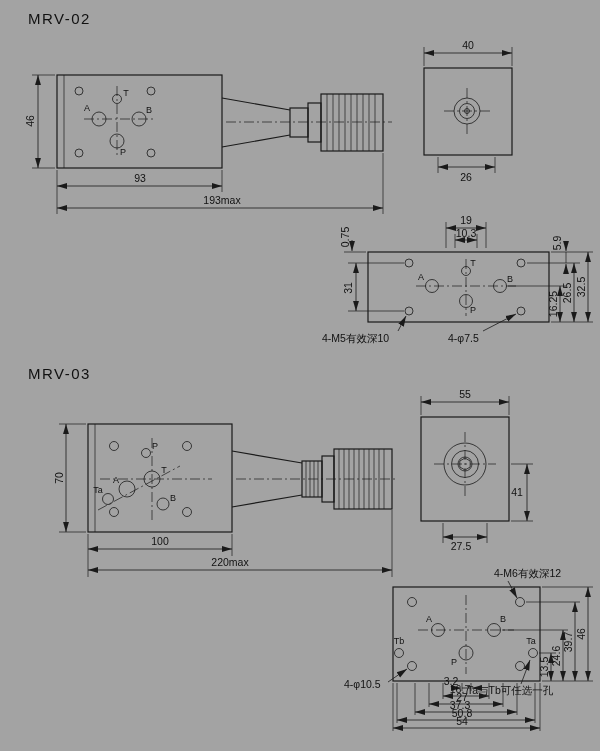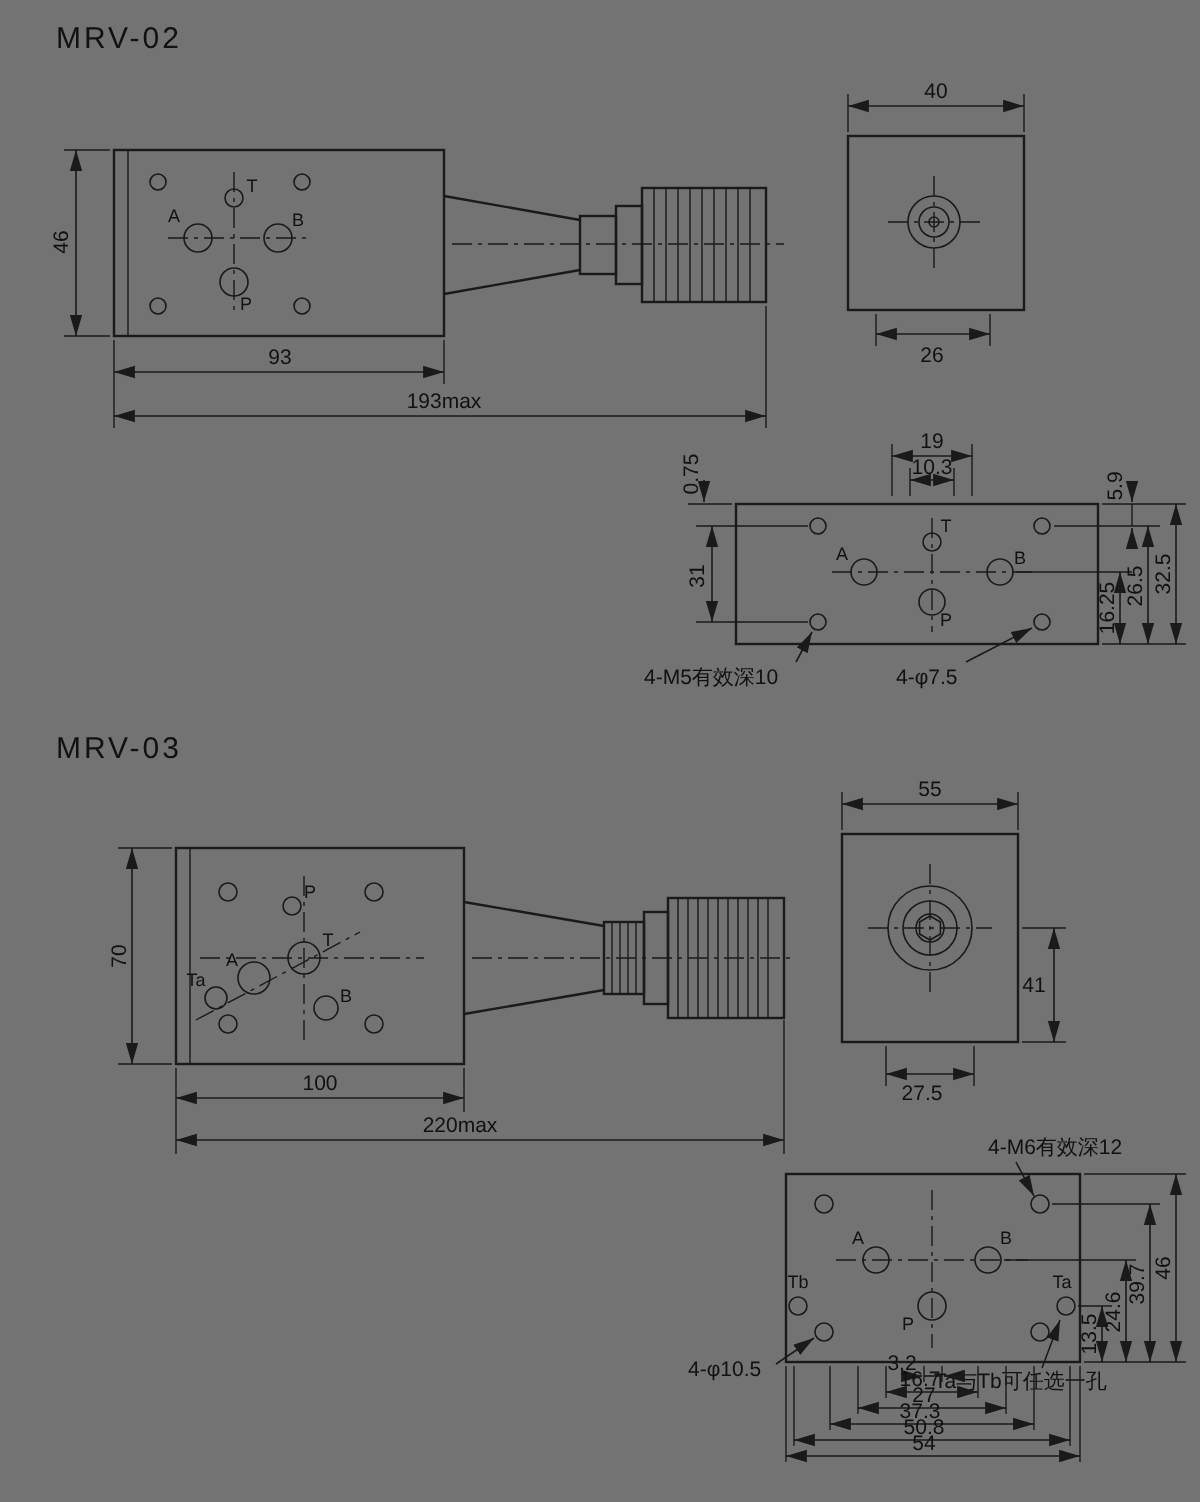--- a/index.html
+++ b/index.html
@@ -1,17 +1,17 @@
 <!DOCTYPE html>
 <html><head>
 <meta charset="utf-8">
 <style>
   html,body { margin:0; padding:0; background:#f4f4f4; }
   .page {
-    width:600px; height:751px; background:#737373; position:relative;
+    width:600px; height:751px; background:#a3a3a3; position:relative;
     font-family:"Liberation Sans","DejaVu Sans",sans-serif; overflow:hidden;
   }
   svg { display:block; }
   svg .ln { fill:none; stroke:#1a1a1a; stroke-width:1.2; }
   svg .th { fill:none; stroke:#1a1a1a; stroke-width:0.7; }
   svg .dm { fill:none; stroke:#1a1a1a; stroke-width:0.8; marker-start:url(#arr); marker-end:url(#arr); }
   svg .ld { fill:none; stroke:#1a1a1a; stroke-width:0.8; marker-end:url(#arr); }
   svg .pn { fill:none; stroke:#1a1a1a; stroke-width:0.8; }
   svg .cl { fill:none; stroke:#1a1a1a; stroke-width:0.7; stroke-dasharray:10 3 2 3; }
   svg text { fill:#111111; }

